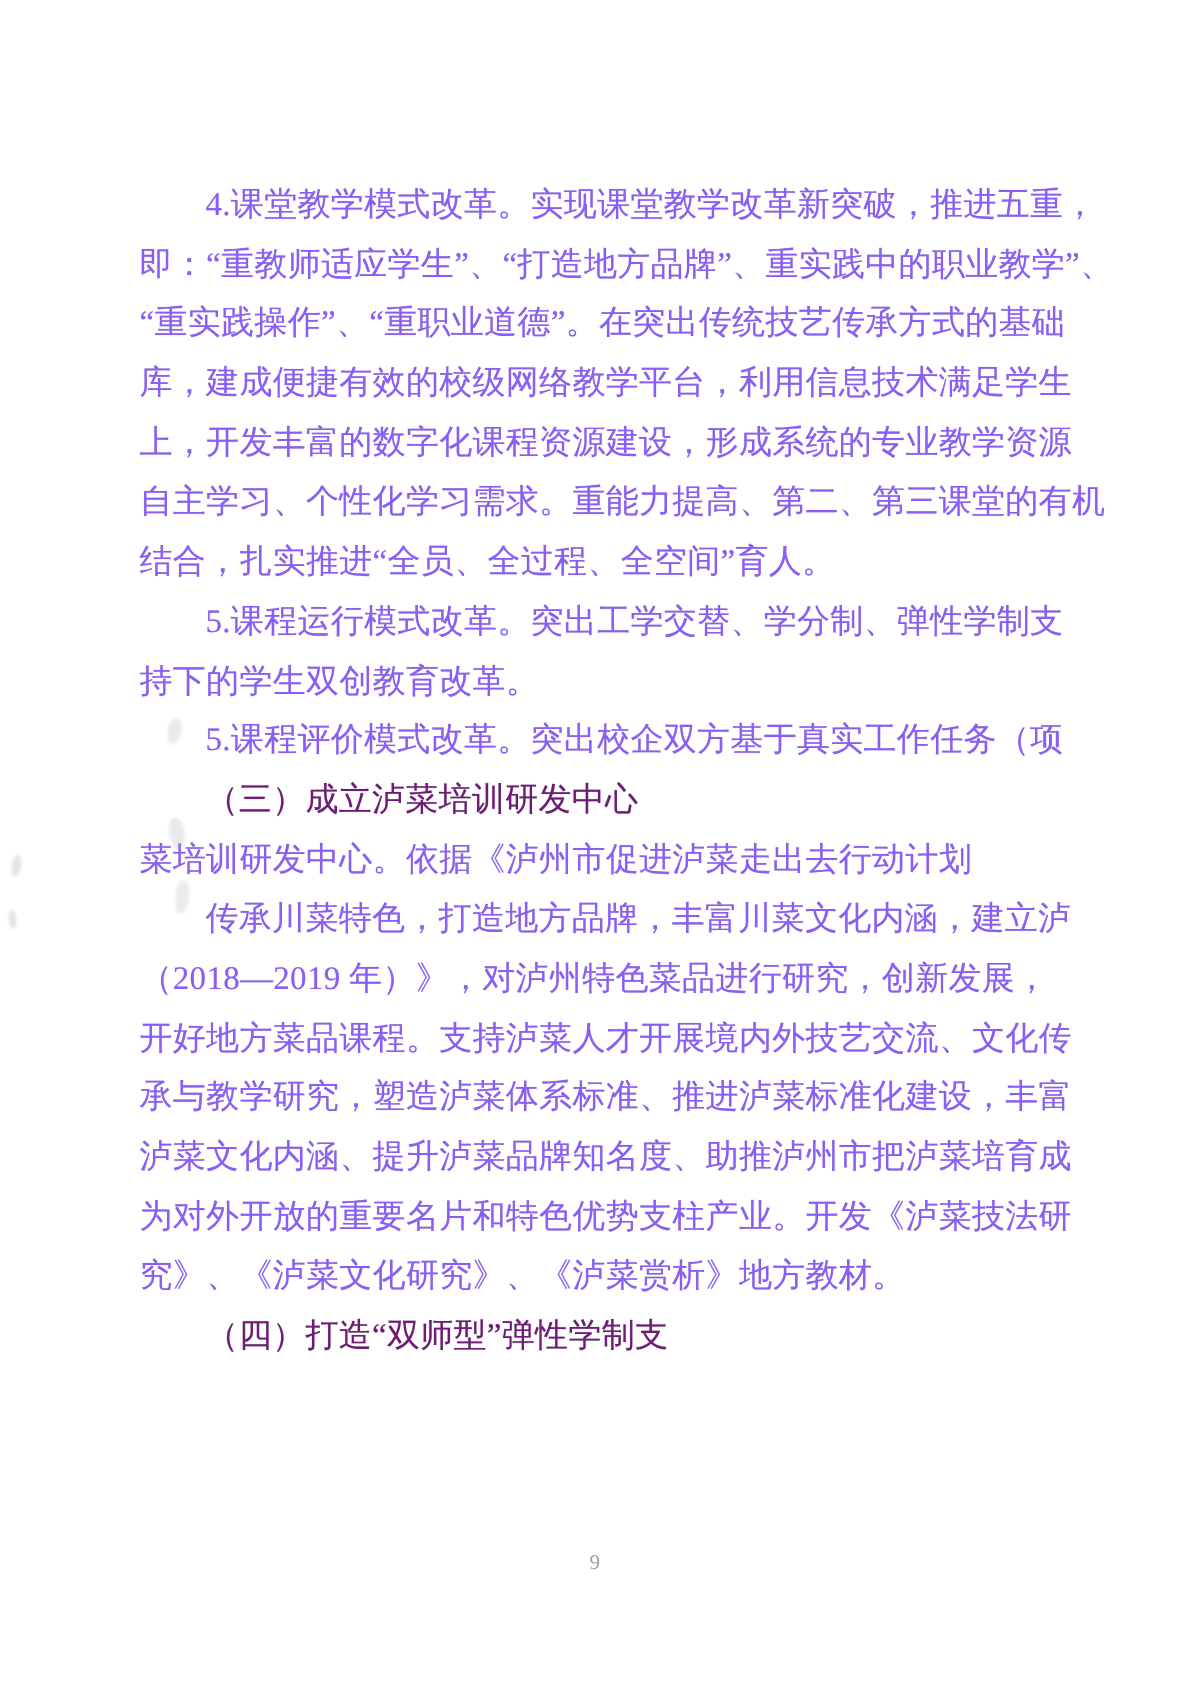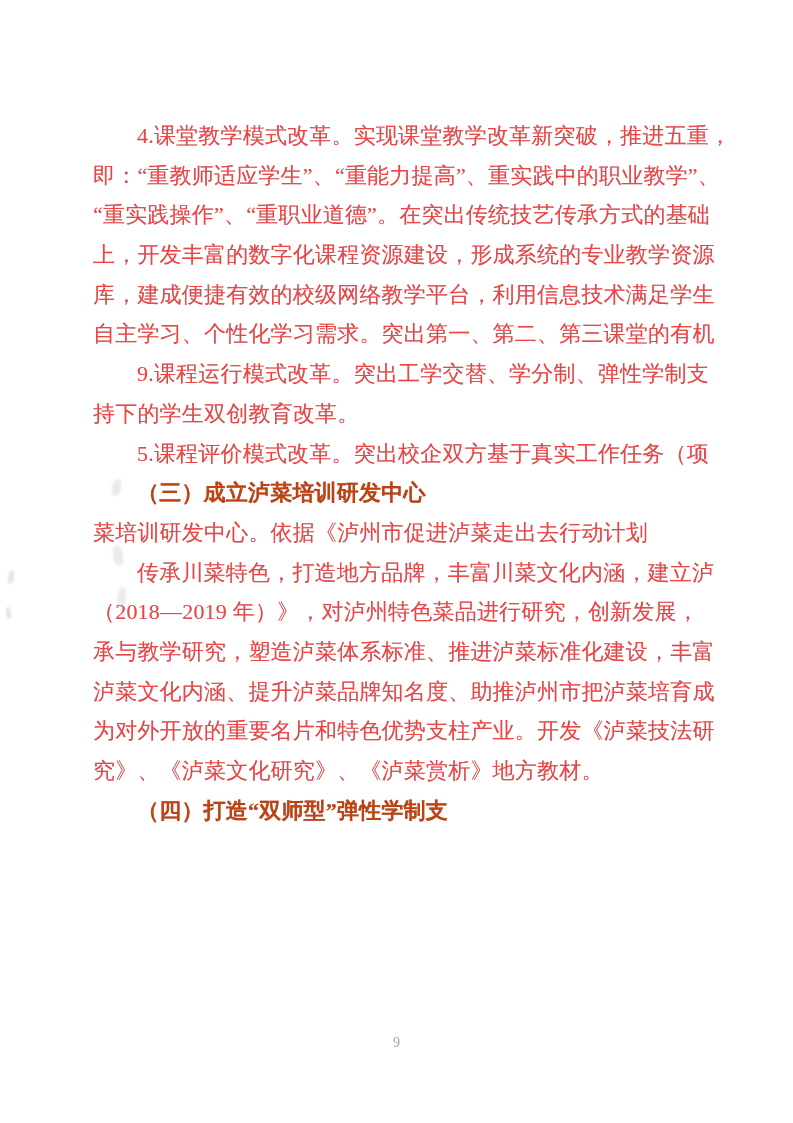--- a/index.html
+++ b/index.html
@@ -23,31 +23,31 @@
     position: absolute;
     left: 93px;
     top: 116px;
     width: 624px;
   }
   .line {
     margin: 0;
     height: 39.7px;
     line-height: 39.7px;
     font-size: 22px;
-    color: #ef4444;
+    color: #8b5cf6;
     white-space: nowrap;
     letter-spacing: 0.2px;
     text-shadow: 0 0 0.6px rgba(135,144,158,0.55);
   }
   .indent {
     text-indent: 2em;
   }
   .heading {
-    font-weight: bold;
-    color: #c2410c;
+    font-weight: normal;
+    color: #701a75;
     text-shadow: 0 0 0.7px rgba(110,120,136,0.7);
   }
   .page-footer {
     position: absolute;
     left: 0;
     right: 0;
     top: 1033px;
     text-align: center;
   }
   .page-number {
@@ -69,32 +69,34 @@
   .a4 { left: 113px; top: 545px; width: 10px; height: 21px; transform: rotate(-9deg); opacity: 0.22; }
   .a5 { left: 117px; top: 587px; width: 9px;  height: 22px; transform: rotate(7deg);  opacity: 0.20; }
 </style>
 </head>
 <body>
 
 <div class="page">
 
   <main class="doc-body">
     <p class="line indent">4.课堂教学模式改革。实现课堂教学改革新突破，推进五重，</p>
-    <p class="line">即：“重教师适应学生”、“重能力提高”、重实践中的职业教学”、</p>
+    <p class="line">即：“重教师适应学生”、“打造地方品牌”、重实践中的职业教学”、</p>
     <p class="line">“重实践操作”、“重职业道德”。在突出传统技艺传承方式的基础</p>
+    <p class="line">库，建成便捷有效的校级网络教学平台，利用信息技术满足学生</p>
     <p class="line">上，开发丰富的数字化课程资源建设，形成系统的专业教学资源</p>
-    <p class="line">库，建成便捷有效的校级网络教学平台，利用信息技术满足学生</p>
-    <p class="line">自主学习、个性化学习需求。突出第一、第二、第三课堂的有机</p>
-    <p class="line indent">9.课程运行模式改革。突出工学交替、学分制、弹性学制支</p>
+    <p class="line">自主学习、个性化学习需求。重能力提高、第二、第三课堂的有机</p>
+    <p class="line">结合，扎实推进“全员、全过程、全空间”育人。</p>
+    <p class="line indent">5.课程运行模式改革。突出工学交替、学分制、弹性学制支</p>
     <p class="line">持下的学生双创教育改革。</p>
     <p class="line indent">5.课程评价模式改革。突出校企双方基于真实工作任务（项</p>
     <p class="line indent heading">（三）成立泸菜培训研发中心</p>
     <p class="line">菜培训研发中心。依据《泸州市促进泸菜走出去行动计划</p>
     <p class="line indent">传承川菜特色，打造地方品牌，丰富川菜文化内涵，建立泸</p>
     <p class="line">（2018—2019 年）》，对泸州特色菜品进行研究，创新发展，</p>
+    <p class="line">开好地方菜品课程。支持泸菜人才开展境内外技艺交流、文化传</p>
     <p class="line">承与教学研究，塑造泸菜体系标准、推进泸菜标准化建设，丰富</p>
     <p class="line">泸菜文化内涵、提升泸菜品牌知名度、助推泸州市把泸菜培育成</p>
     <p class="line">为对外开放的重要名片和特色优势支柱产业。开发《泸菜技法研</p>
     <p class="line">究》、《泸菜文化研究》、《泸菜赏析》地方教材。</p>
     <p class="line indent heading">（四）打造“双师型”弹性学制支</p>
   </main>
 
   <span class="artifact a1"></span>
   <span class="artifact a2"></span>
   <span class="artifact a3"></span>

